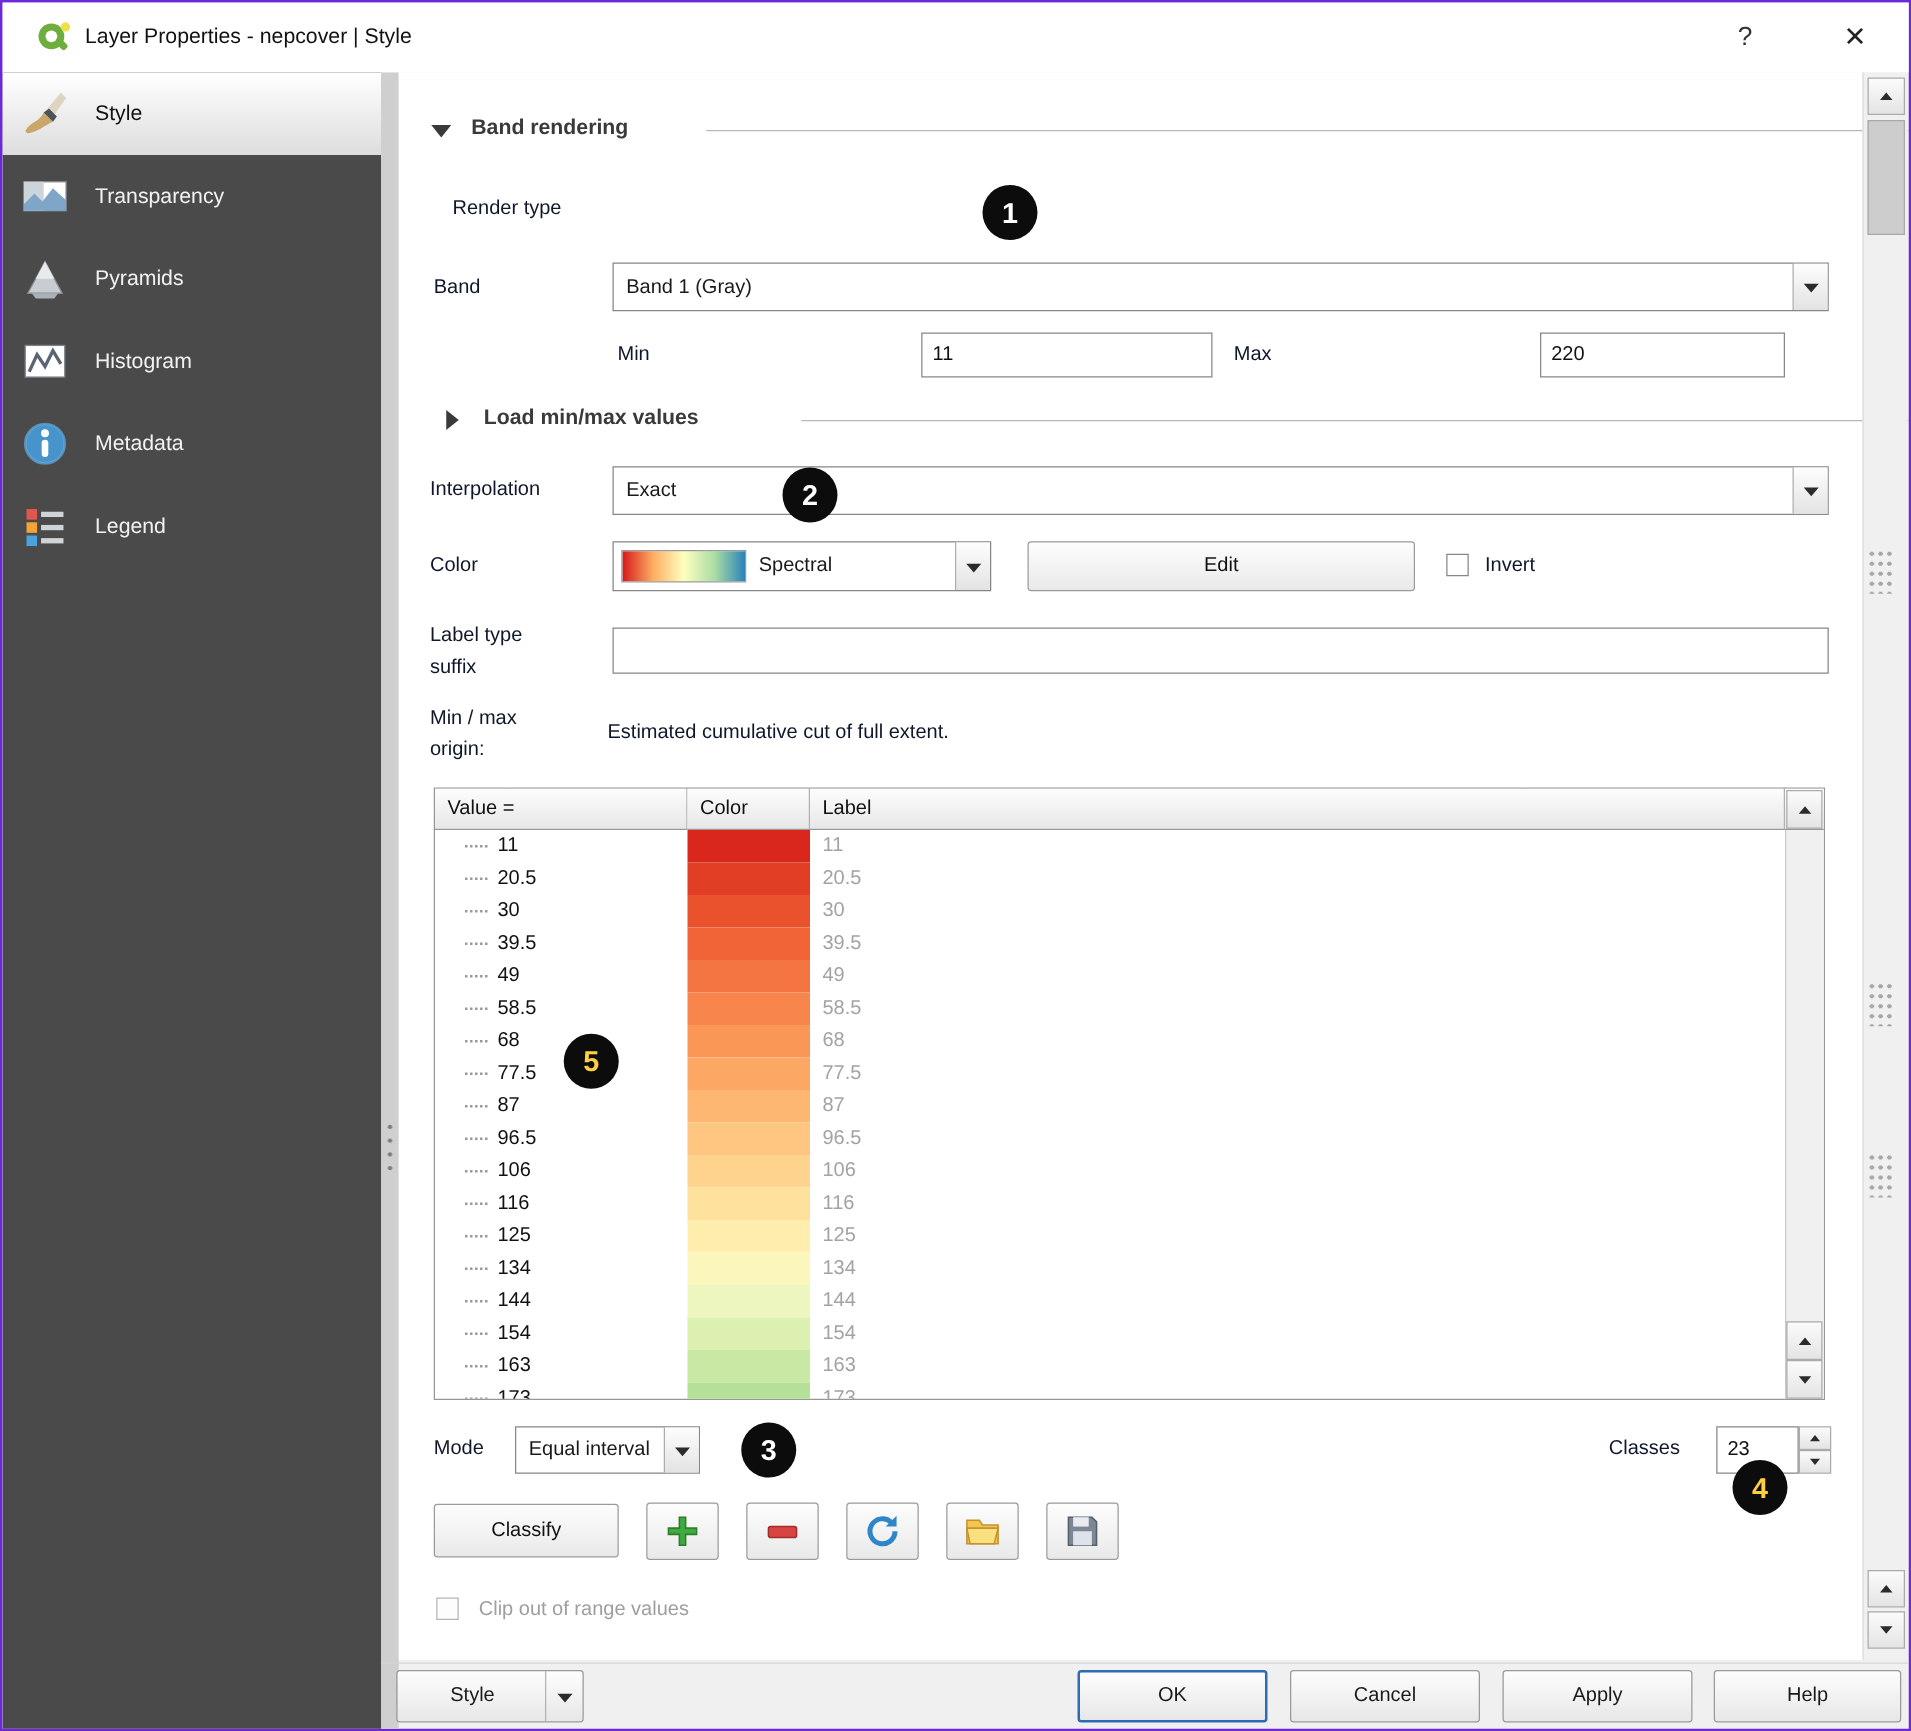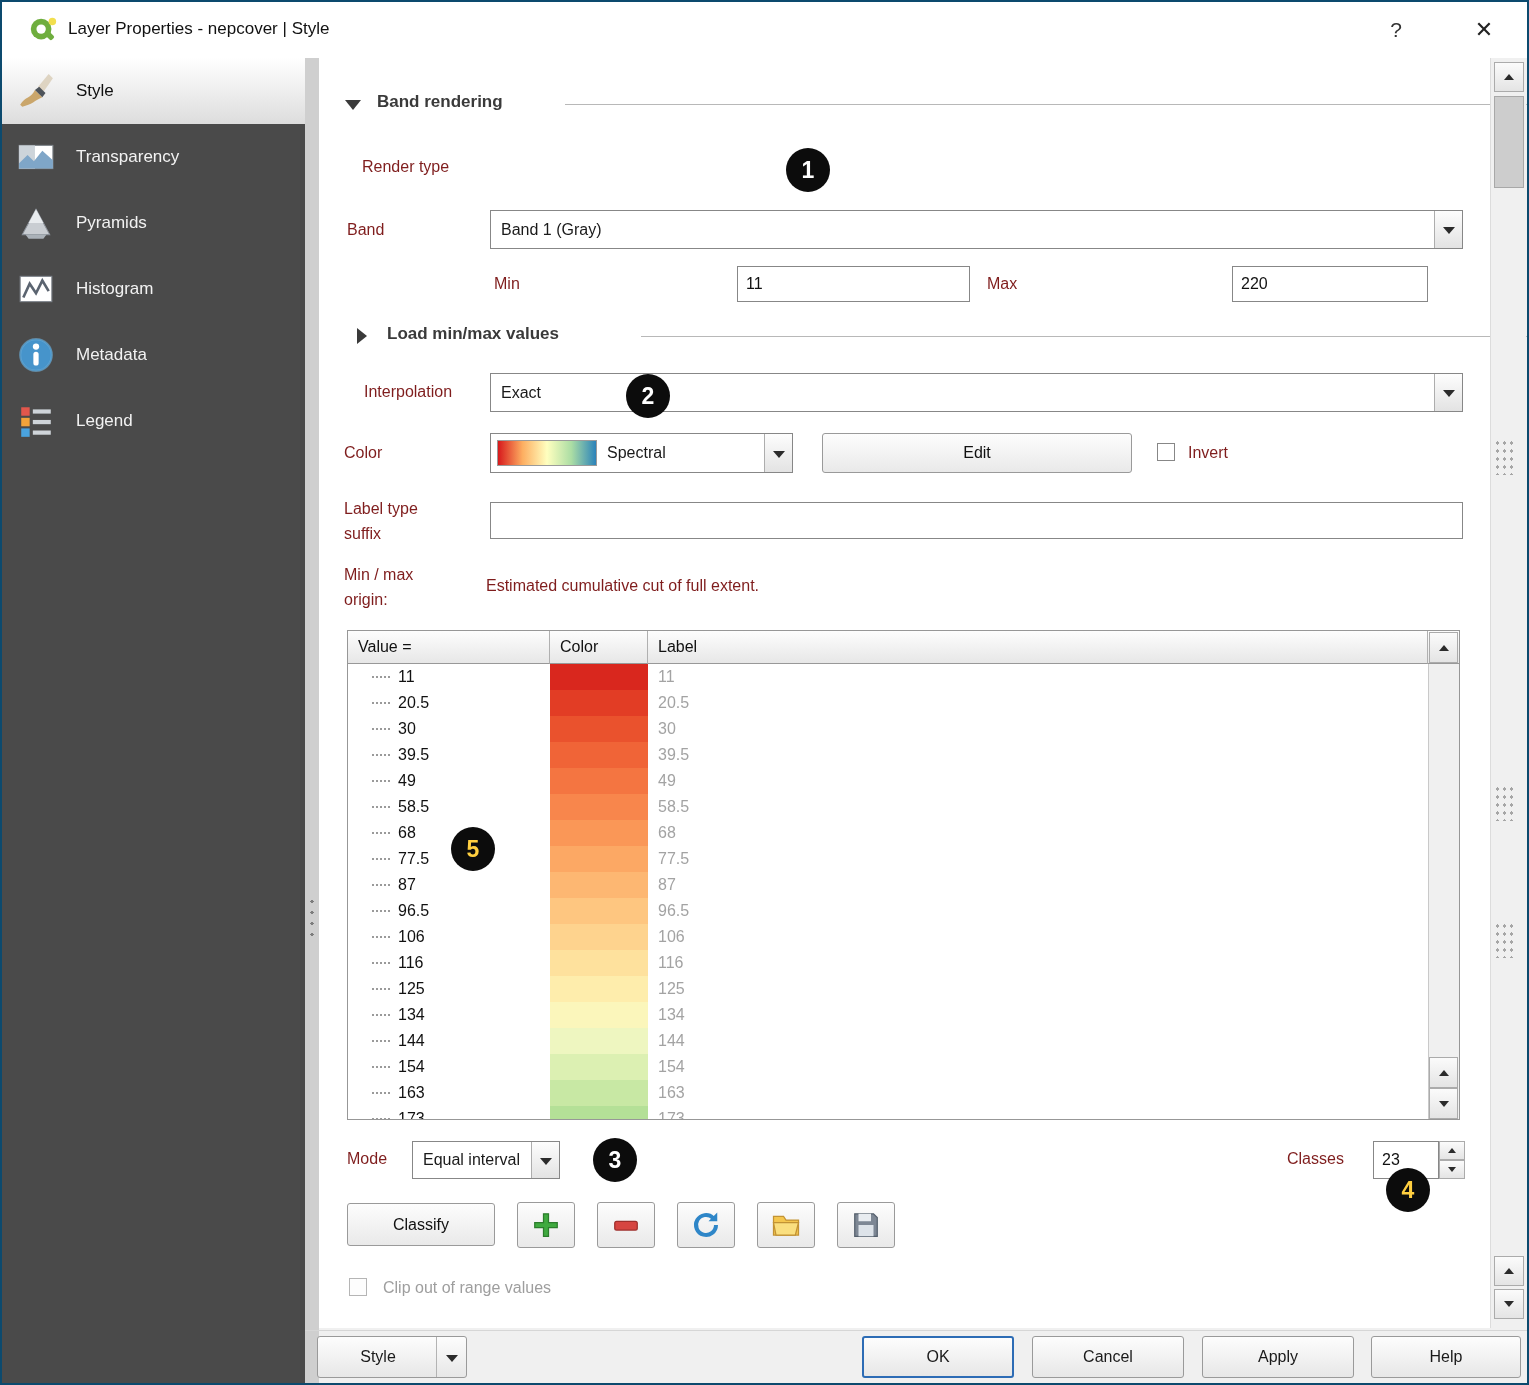--- a/index.html
+++ b/index.html
@@ -1,18 +1,18 @@
 <!DOCTYPE html>
 <html><head>
 <meta charset="utf-8">
 <style>
   * { box-sizing: border-box; margin:0; padding:0; }
   html,body { background:#8a8a8a; }
   body { font-family:"Liberation Sans", sans-serif; font-size:16px; color:#1a1a1a; }
-  .win { position:relative; width:1529px; height:1385px; background:#f0f0f0; border:2px solid #0c4a6e; overflow:hidden; }
+  .win { position:relative; width:1529px; height:1385px; background:#f0f0f0; border:2px solid #6d28d9; overflow:hidden; }
 
   
   .titlebar { position:absolute; left:0; top:0; width:100%; height:56px; background:#ffffff; }
   .t-icon { position:absolute; left:26px; top:13px; width:30px; height:30px; }
   .t-title { position:absolute; left:66px; top:17px; font-size:17px; color:#111; }
   .t-help { position:absolute; left:1376px; top:12px; width:36px; height:32px; font-size:21px; color:#333; text-align:center; line-height:32px; cursor:default; }
   .t-close { position:absolute; left:1462px; top:10px; width:40px; height:36px; font-size:22px; color:#222; text-align:center; line-height:36px; cursor:default; }
 
   
   .sidebar { position:absolute; left:0; top:56px; width:303px; height:1327px; background:#4a4a4a; }
@@ -22,21 +22,21 @@
   .side-icon svg { width:38px; height:38px; }
 
   
   .splitter { position:absolute; left:303px; top:56px; width:14px; height:1327px; background:#cfcfcf; }
   .splitter .grip-dots { position:absolute; left:5px; top:838px; width:4px; height:46px;
       background-image:radial-gradient(circle,#7d7d7d 1.6px,transparent 1.8px); background-size:4px 11px; }
 
   
   .main { position:absolute; left:317px; top:56px; width:1171px; height:1270px; background:#ffffff; }
 
-  .lbl { position:absolute; font-size:16px; color:#7f1d1d; }
+  .lbl { position:absolute; font-size:16px; color:#0f172a; }
   .lbl2 { line-height:25px; }
   .bold-head { position:absolute; font-size:17px; font-weight:bold; color:#3a3a3a; }
   .sec-line { position:absolute; height:0; border-top:1px solid #b8b8b8; }
   .tri-sec-down { position:absolute; width:0; height:0; border-left:8px solid transparent; border-right:8px solid transparent; border-top:10px solid #3a3a3a; }
   .tri-sec-right { position:absolute; width:0; height:0; border-top:8px solid transparent; border-bottom:8px solid transparent; border-left:10px solid #3a3a3a; }
 
   
   .combo { position:absolute; background:#fff; border:1px solid #878787; display:flex; align-items:stretch; }
   .combo-text { flex:1; display:flex; align-items:center; padding-left:10px; font-size:16px; white-space:nowrap; overflow:hidden; }
   .combo-arrow { width:28px; border-left:1px solid #adadad; background:linear-gradient(#fdfdfd,#e3e3e3); display:flex; align-items:center; justify-content:center; }
@@ -189,21 +189,21 @@
 
     <span class="lbl" style="left:175px; top:217px;">Min</span>
     <input class="input" style="left: 418px; top: 208px; width: 233px; height: 36px;" value="11">
     <span class="lbl" style="left:668px; top:217px;">Max</span>
     <input class="input" style="left: 913px; top: 208px; width: 196px; height: 36px;" value="220">
 
     <span class="tri-sec-right" style="left:38px; top:270px;"></span>
     <span class="bold-head" style="left:68px; top:266px;">Load min/max values</span>
     <span class="sec-line" style="left:322px; top:278px; width:1060px;"></span>
 
-    <span class="lbl" style="left:25px; top:325px;margin-left:20px;">Interpolation</span>
+    <span class="lbl" style="left:25px; top:325px;">Interpolation</span>
     <div class="combo" style="left:171px; top:315px; width:973px; height:39px;">
       <span class="combo-text">Exact</span>
       <span class="combo-arrow">
           <span class="tri"></span>
         </span>
     </div>
 
     <span class="lbl" style="left:25px; top:386px;">Color</span>
     <div class="combo" style="left:171px; top:375px; width:303px; height:40px;">
       <span class="swatch" style="background: linear-gradient(90deg, rgb(215, 25, 28), rgb(253, 174, 97), rgb(255, 255, 191), rgb(171, 221, 164), rgb(43, 131, 186));"></span>

